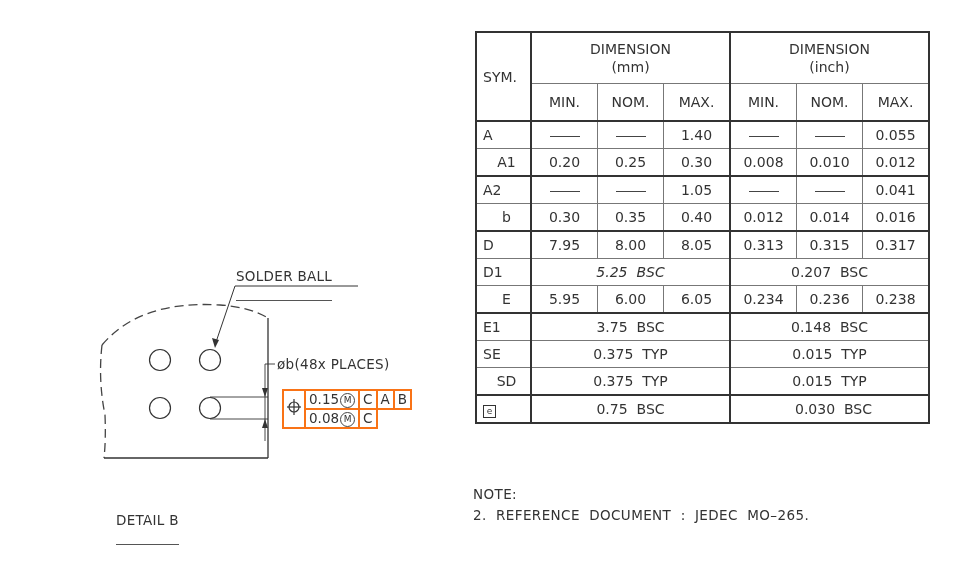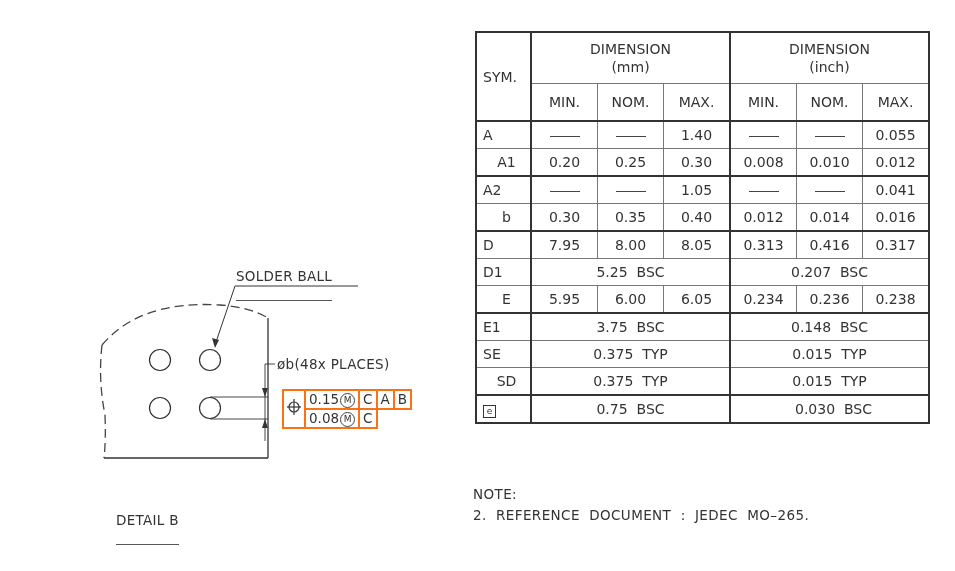--- a/index.html
+++ b/index.html
@@ -139,27 +139,27 @@
     <td>0.014</td>
     <td>0.016</td>
   </tr>
 
   <tr>
     <td class="s thick-r">D</td>
     <td>7.95</td>
     <td>8.00</td>
     <td class="thick-r">8.05</td>
     <td>0.313</td>
-    <td>0.416</td>
+    <td>0.315</td>
     <td>0.317</td>
   </tr>
 
   <tr>
     <td class="s thick-r">D1</td>
-    <td colspan="3" class="thick-r" style="white-space:pre;">5.25  BSC</td>
+    <td colspan="3" class="thick-r" style="white-space:pre;font-style:italic;">5.25  BSC</td>
     <td colspan="3" style="white-space:pre;">0.207  BSC</td>
   </tr>
 
   <tr class="thick-b">
     <td class="s thick-r">E</td>
     <td>5.95</td>
     <td>6.00</td>
     <td class="thick-r">6.05</td>
     <td>0.234</td>
     <td>0.236</td>

